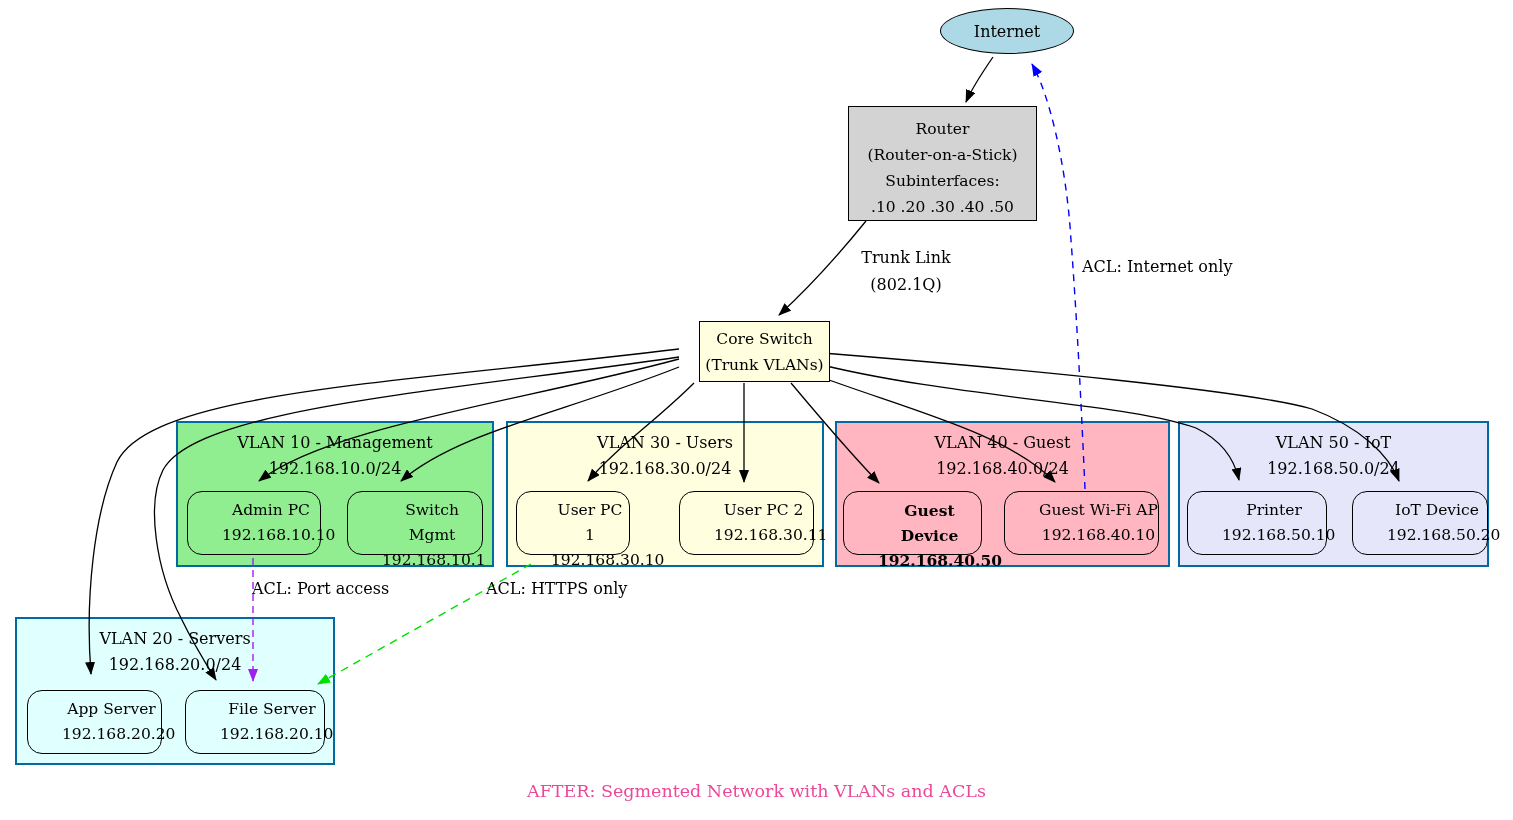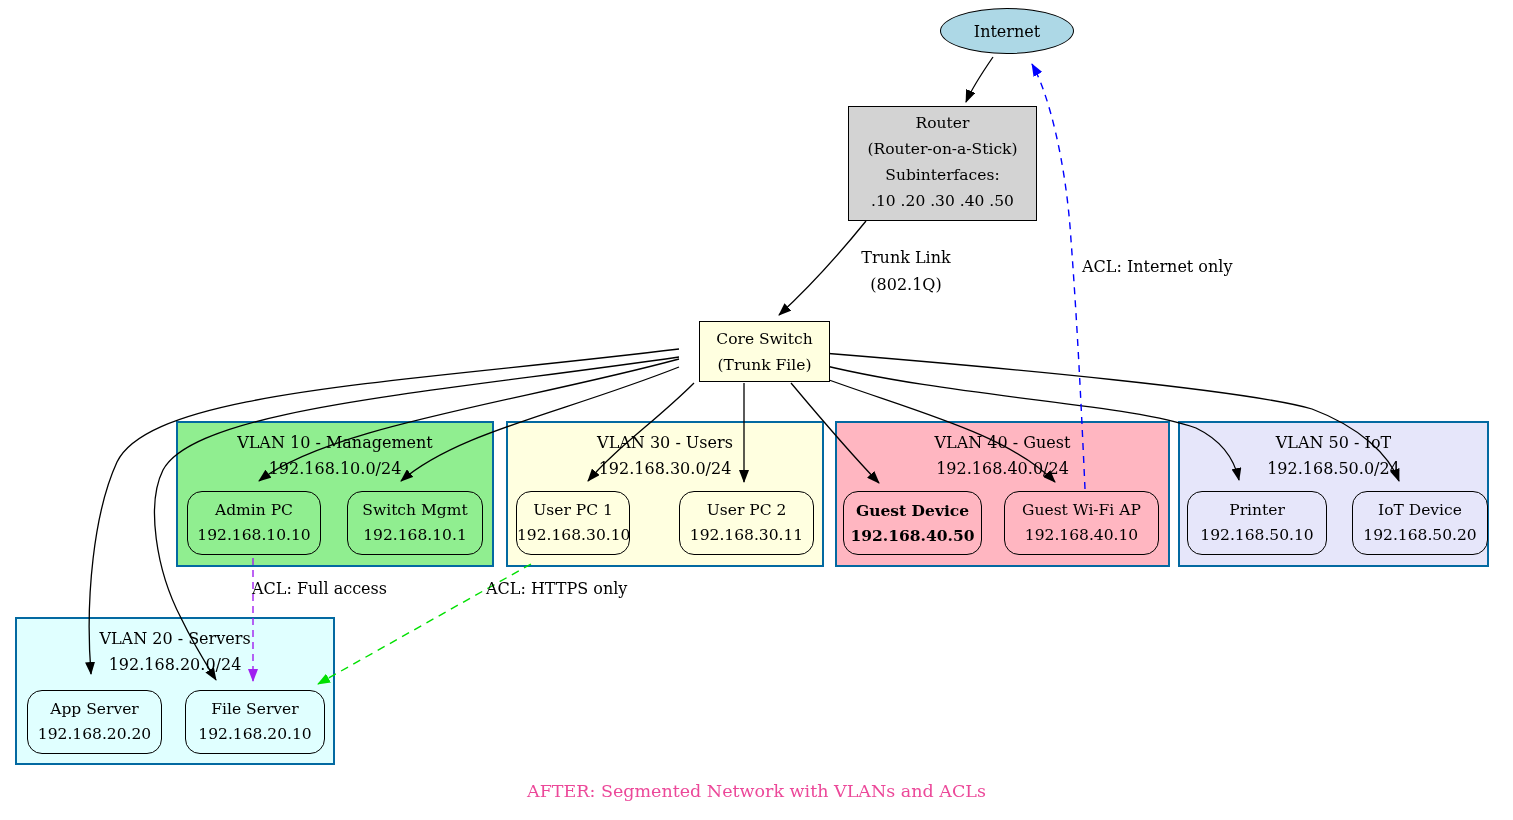--- a/index.html
+++ b/index.html
@@ -28,21 +28,21 @@
   
   svg.edges{position:absolute;left:0;top:0;z-index:2;}
   
   .node{
     position:absolute;z-index:3;
     border:1px solid #000;
     box-sizing:border-box;
     text-align:center;
     font-size:15.5px;
   }
-  .rnode{border-radius:15px;height:64px;}
+  .rnode{border-radius:15px;height:64px;padding-left:34px;}
   .rnode .l1{display:block;line-height:25px;margin-top:6px;}
   .rnode .l2{display:block;line-height:25px;}
   .n-admin      {left:187px;top:491px;width:134px;background:#90EE90;}
   .n-switchmgmt {left:347px;top:491px;width:136px;background:#90EE90;}
   .n-userpc1    {left:516px;top:491px;width:114px;background:#FFFFE0;}
   .n-userpc2    {left:679px;top:491px;width:135px;background:#FFFFE0;}
   .n-guestdev   {left:843px;top:491px;width:139px;background:#FFB6C1;font-weight:bold;}
   .n-guestwifi  {left:1004px;top:491px;width:155px;background:#FFB6C1;}
   .n-printer    {left:1187px;top:491px;width:140px;background:#E6E6FA;}
   .n-iot        {left:1352px;top:491px;width:136px;background:#E6E6FA;}
@@ -51,21 +51,21 @@
   .n-internet{
     left:940px;top:8px;width:134px;height:46px;
     background:#ADD8E6;border-radius:50%;
     line-height:46px;font-size:16px;
   }
   .n-router{
     left:848px;top:106px;width:189px;height:115px;
     background:#D3D3D3;
   }
   .n-router span{display:block;line-height:26px;}
-  .n-router span:first-child{margin-top:3px;}
+  .n-router span:first-child{margin-top:9px;}
   .n-core{
     left:679px;top:321px;width:131px;height:61px;
     background:#FFFFE0;
     margin-left:20px;
   }
   .n-core span{display:block;line-height:26px;}
   .n-core span:first-child{margin-top:4px;}
   
   .elabel{position:absolute;z-index:4;font-size:16px;white-space:nowrap;}
   .lbl-trunk{left:830px;top:244px;width:152px;text-align:center;}
@@ -145,21 +145,21 @@
 
   <div class="node n-router">
     <span>Router</span>
     <span>(Router-on-a-Stick)</span>
     <span>Subinterfaces:</span>
     <span>.10 .20 .30 .40 .50</span>
   </div>
 
   <div class="node n-core">
     <span>Core Switch</span>
-    <span>(Trunk File)</span>
+    <span>(Trunk VLANs)</span>
   </div>
 
   <div class="node rnode n-admin">
     <span class="l1">Admin PC</span>
     <span class="l2">192.168.10.10</span>
   </div>
   <div class="node rnode n-switchmgmt">
     <span class="l1">Switch Mgmt</span>
     <span class="l2">192.168.10.1</span>
   </div>
@@ -194,18 +194,18 @@
   <div class="node rnode n-file">
     <span class="l1">File Server</span>
     <span class="l2">192.168.20.10</span>
   </div>
 
   <div class="elabel lbl-trunk">
     <span>Trunk Link</span>
     <span>(802.1Q)</span>
   </div>
   <div class="elabel lbl-acl-internet">ACL: Internet only</div>
-  <div class="elabel lbl-acl-full">ACL: Full access</div>
+  <div class="elabel lbl-acl-full">ACL: Port access</div>
   <div class="elabel lbl-acl-https">ACL: HTTPS only</div>
 
   <div class="diagram-title">AFTER: Segmented Network with VLANs and ACLs</div>
 
 </div>
 
 </body></html>

